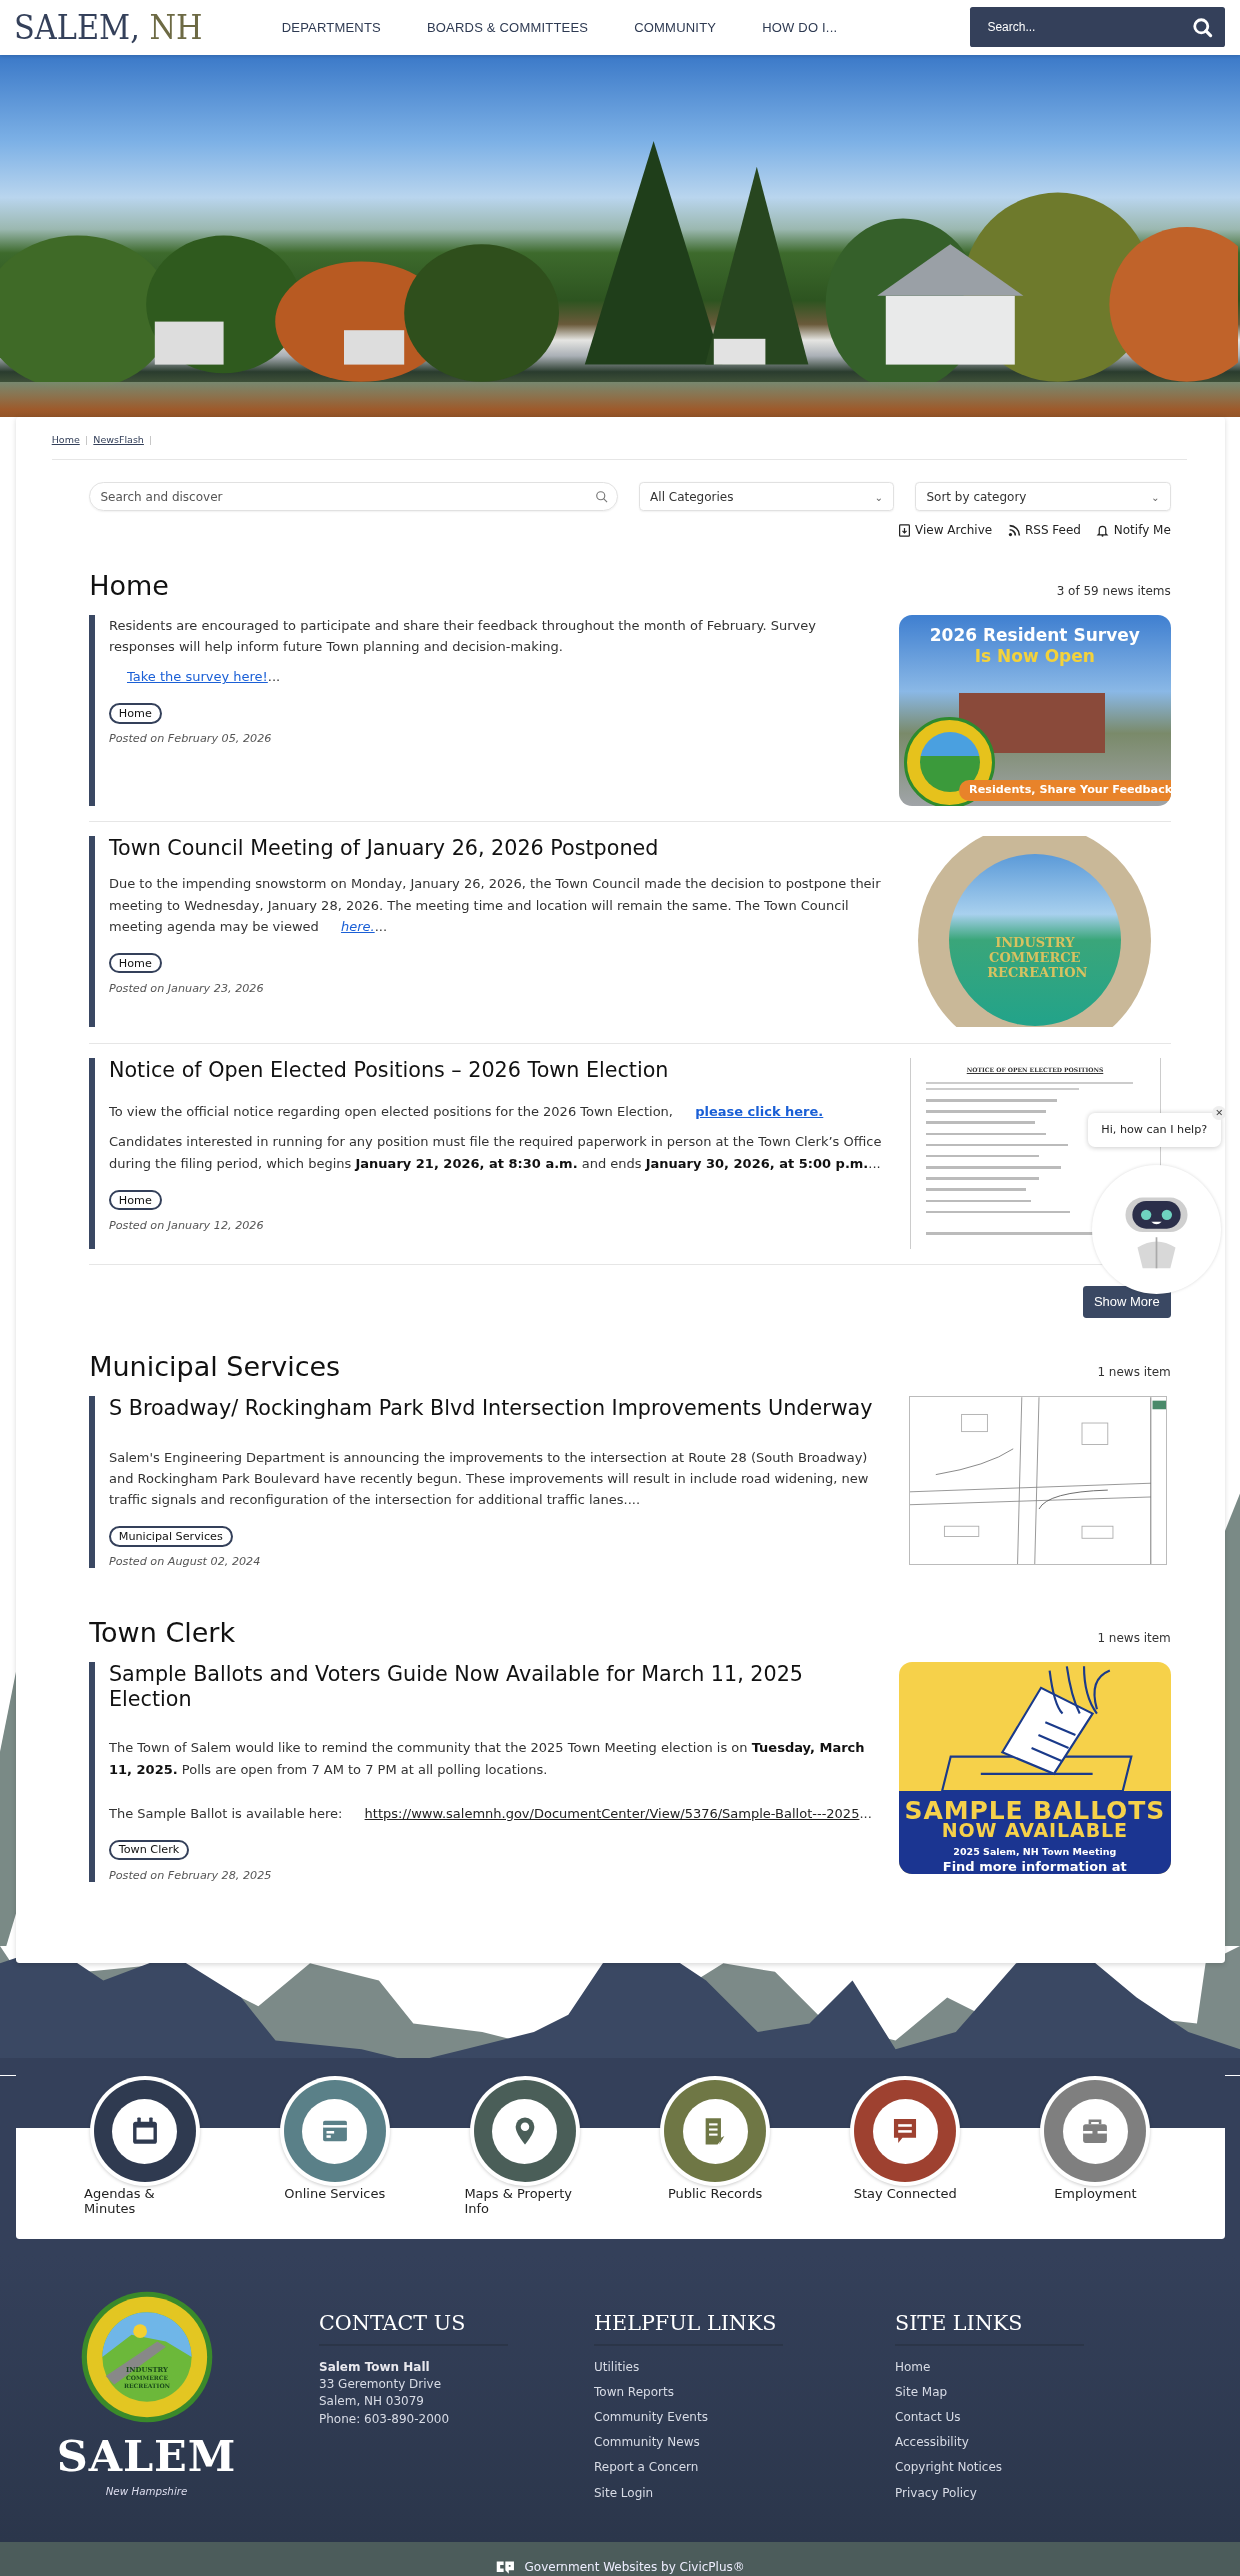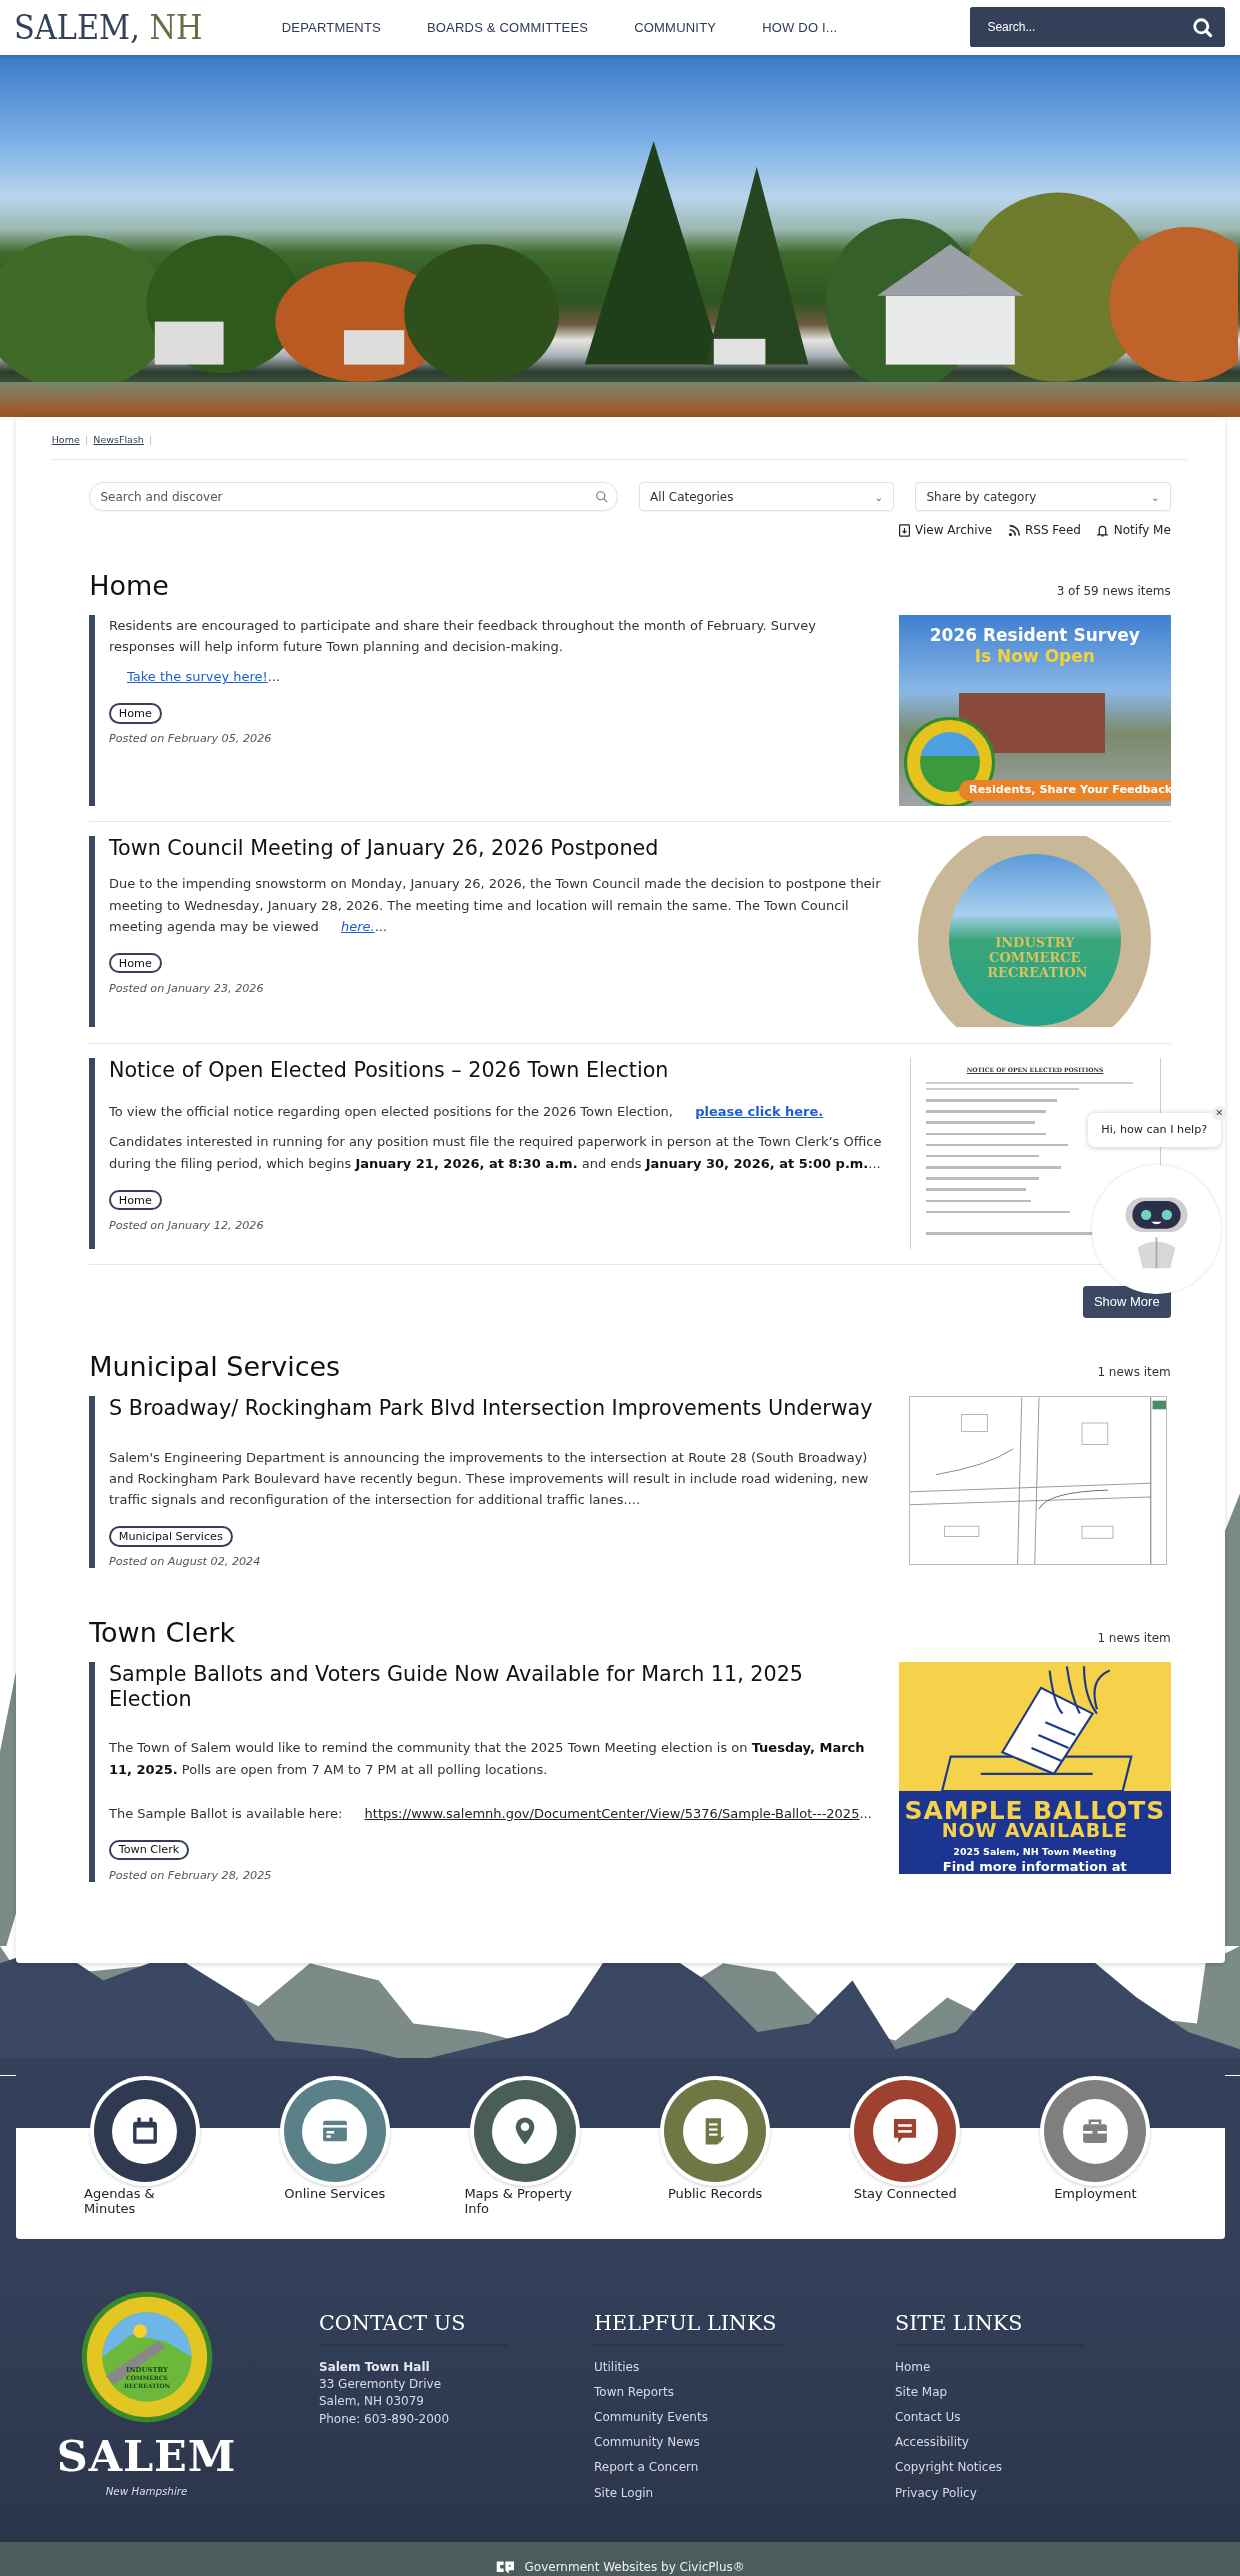--- a/index.html
+++ b/index.html
@@ -49,21 +49,21 @@
   .news-title { font-size: 20.7px; font-weight: 400; color: #111; margin-bottom: 19px; line-height: 1.2; }
   .news-title.tight { margin-bottom: 12px; }
   .news-text { font-size: 13px; line-height: 1.65; color: #333; margin-bottom: 8.6px; }
   .news-text b { color: #111; }
   .news-link { color: #1a5fd6; text-decoration: underline; cursor: pointer; margin-left: 18px; }
   .news-link.bold { font-weight: bold; }
   .news-link.bi { font-weight: normal; font-style: italic; }
   .news-link.dark { color: #222; }
   .tag { display: inline-block; border: 2.6px solid #34405a; border-radius: 12px; padding: 1.7px 7.8px; font-size: 11.2px; color: #111; margin: 6.9px 0 8.6px 0; cursor: pointer; }
   .posted { font-size: 11.2px; font-style: italic; color: #555; }
-  .news-img { width: 272px; height: 191px; border-radius: 0; overflow: hidden; flex-shrink: 0; position: relative; }
+  .news-img { width: 272px; height: 191px; border-radius: 13px; overflow: hidden; flex-shrink: 0; position: relative; }
 
   .show-more-wrap { display: flex; justify-content: flex-end; margin-top: 20.7px; }
   .show-more { background: #3a4863; color: #fff; font-size: 13px; padding: 8.6px 11.2px; border-radius: 3.4px; cursor: pointer; border: none; }
 
   
   .chat-bubble { position: absolute; top: 730px; right: 19px; background: #fff; border-radius: 6.9px; box-shadow: 0 0.9px 5.2px rgba(0,0,0,0.2); padding: 10.3px 13.8px; font-size: 11.2px; color: #222; z-index: 10; }
   .chat-close { position: absolute; top: -6.9px; right: -5.2px; width: 13.8px; height: 13.8px; border-radius: 50%; background: #eee; font-size: 9.5px; line-height: 13.8px; text-align: center; color: #444; cursor: pointer; }
   .chat-avatar { position: absolute; top: 782px; right: 19px; width: 129px; height: 129px; border-radius: 50%; background: #fff; box-shadow: 0 0 3.4px rgba(0,0,0,0.15); z-index: 10; display: flex; align-items: center; justify-content: center; cursor: pointer; }
 
   
@@ -156,21 +156,21 @@
         <svg width="13.8" height="13.8" viewBox="0 0 24 24">
             <circle cx="10" cy="10" r="7" fill="none" stroke="#777" stroke-width="2"></circle>
             <line x1="15" y1="15" x2="21" y2="21" stroke="#777" stroke-width="2"></line>
           </svg>
       </div>
       <div class="tb-select">
         <span>All Categories</span>
         <span class="chev">⌄</span>
       </div>
       <div class="tb-select">
-        <span>Share by category</span>
+        <span>Sort by category</span>
         <span class="chev">⌄</span>
       </div>
     </div>
 
     <div class="actions">
       <div class="act">
         <svg viewBox="0 0 16 16">
             <rect x="2" y="1" width="12" height="14" rx="1" fill="none" stroke="#222" stroke-width="1.5"></rect>
             <line x1="8" y1="5" x2="8" y2="11" stroke="#222" stroke-width="1.5"></line>
             <polyline points="5.5,8.5 8,11 10.5,8.5" fill="none" stroke="#222" stroke-width="1.5"></polyline>

